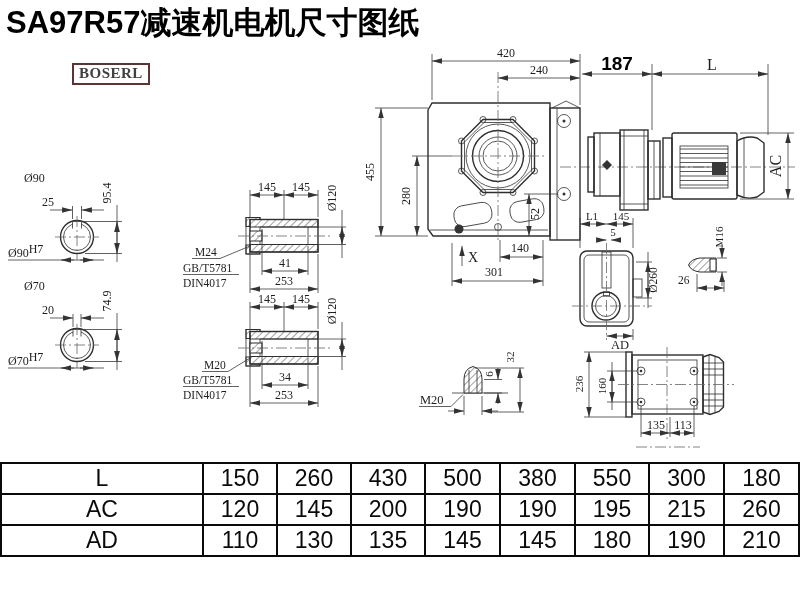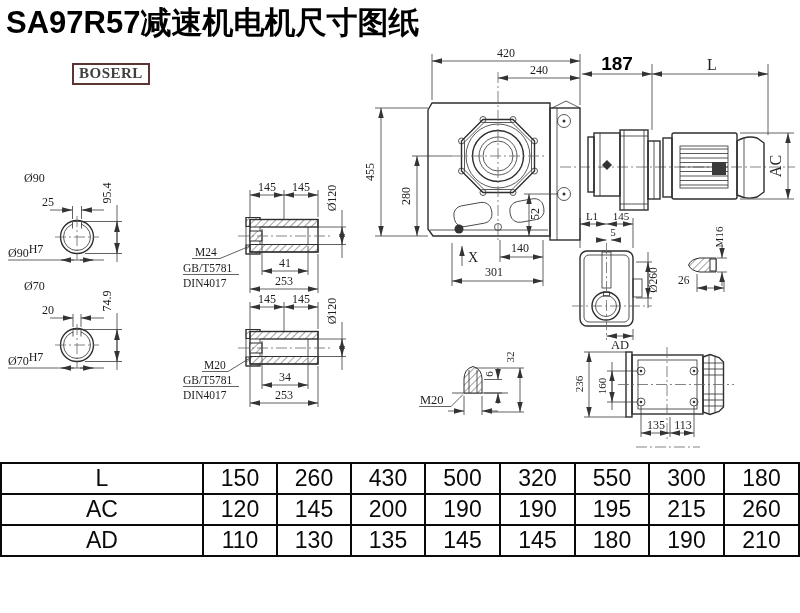--- a/index.html
+++ b/index.html
@@ -400,21 +400,21 @@
       <col style="width:75px">
       <col style="width:75px">
   </colgroup>
   <tbody>
   <tr>
     <td>L</td>
     <td>150</td>
     <td>260</td>
     <td>430</td>
     <td>500</td>
-    <td>320</td>
+    <td>380</td>
     <td>550</td>
     <td>300</td>
     <td>180</td>
   </tr>
   <tr>
     <td>AC</td>
     <td>120</td>
     <td>145</td>
     <td>200</td>
     <td>190</td>

